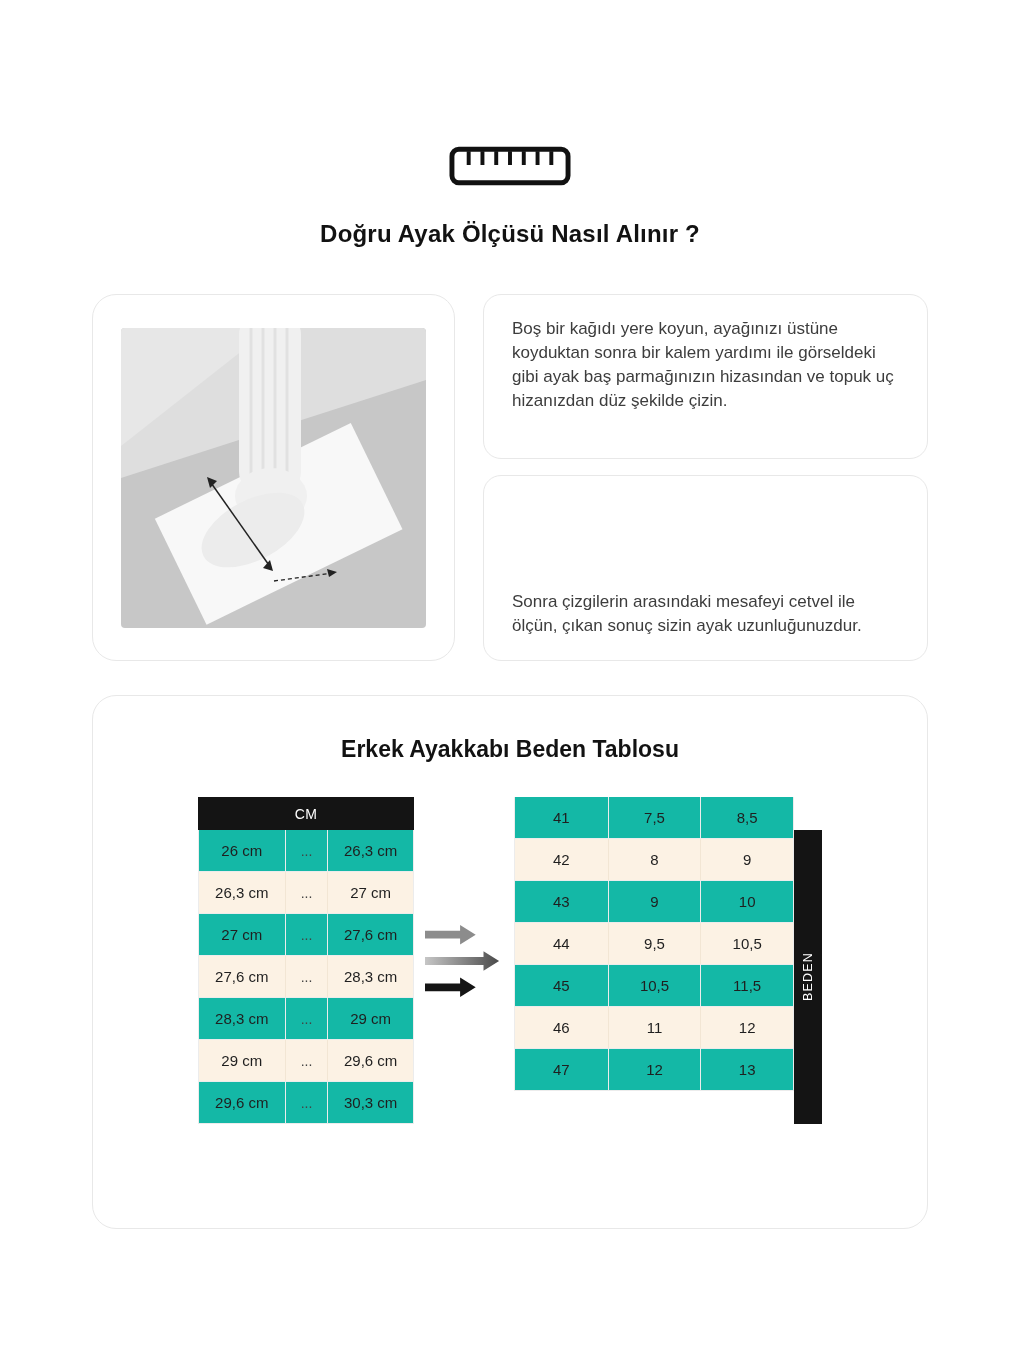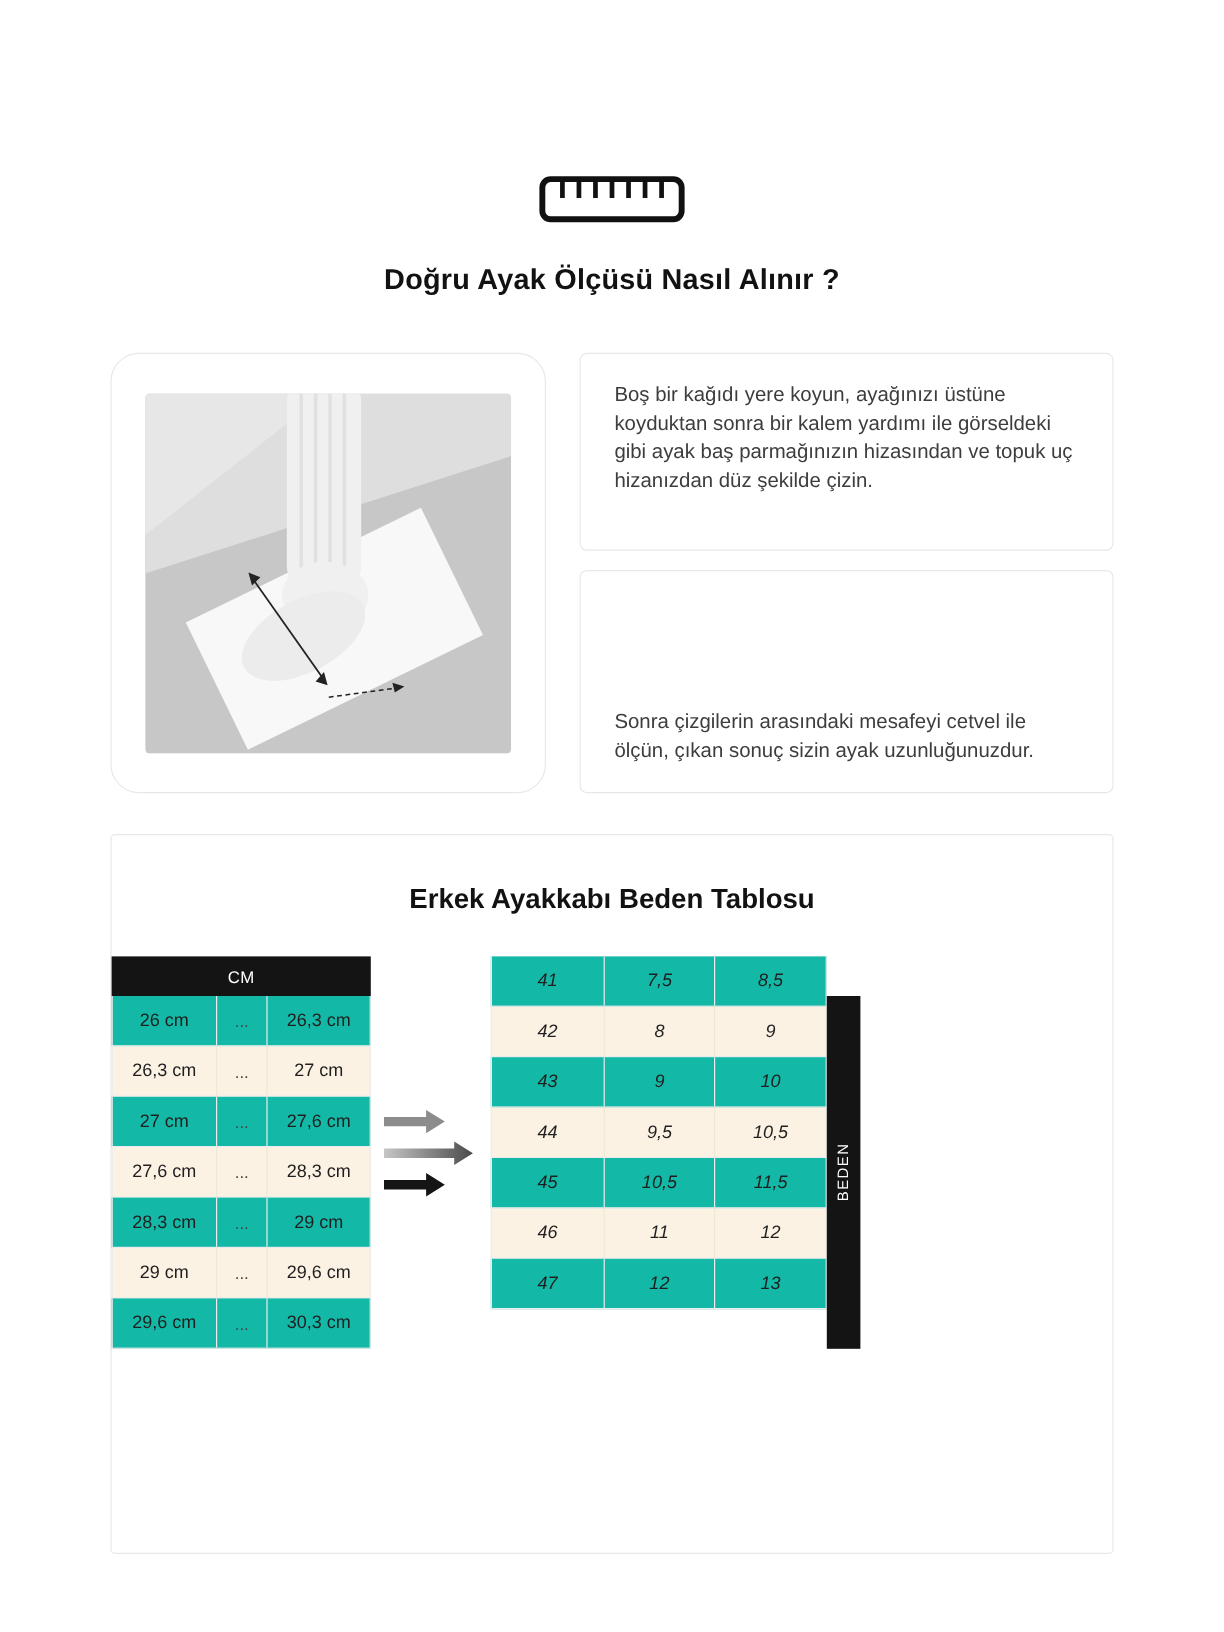--- a/index.html
+++ b/index.html
@@ -43,49 +43,50 @@
     align-items: center;
     justify-content: center;
     flex: 0 0 auto;
     background: #ffffff;
   }
   .photo { width: 305px; height: 300px; border-radius: 4px; display: block; }
 
   .steps { flex: 1; display: flex; flex-direction: column; gap: 16px; }
   .step-box {
     border: 1px solid #e8e8e8;
-    border-radius: 6px;
+    border-radius: 18px;
     padding: 22px 28px;
     font-size: 17px;
     line-height: 1.42;
     color: #3d3d3d;
     background: #ffffff;
   }
   .step-box.first { height: 165px; }
   .step-box.second { flex: 1; display: flex; align-items: flex-end; }
   .step-box p { margin: 0; }
 
   
   .table-card {
     margin: 34px 92px 0 92px;
-    height: 600px;
+    height: 534px;
     border: 1px solid #e8e8e8;
-    border-radius: 4px;
+    border-radius: 24px;
     background: #ffffff;
   }
   .table-card-title {
     text-align: center;
     font-size: 23px;
     font-weight: 700;
     color: #121212;
     margin: 40px 0 0 0;
   }
 
   .tables-row {
     display: flex;
+    justify-content: center;
     align-items: flex-start;
     margin-top: 34px;
   }
 
   .t-header {
     background: #141414;
     color: #ffffff;
     height: 33px;
     display: flex;
     align-items: center;
@@ -124,21 +125,21 @@
   }
   .conv-arrows { width: 78px; height: 74px; }
 
   .size-wrap { display: flex; }
   .size-table { width: 280px; }
   .size-table .t-header { display: grid; grid-template-columns: 1fr 1fr 1fr; }
   .size-table .t-header .hcell {
     display: flex; align-items: center; justify-content: center;
     font-size: 13.5px;
   }
-  .size-table .t-row { grid-template-columns: 1fr 1fr 1fr; font-style: italic; }
+  .size-table .t-row { grid-template-columns: 1fr 1fr 1fr; }
 
   .beden-bar {
     width: 28px;
     height: 294px;
     margin-top: 33px;
     background: #141414;
     display: flex;
     align-items: center;
     justify-content: center;
   }

